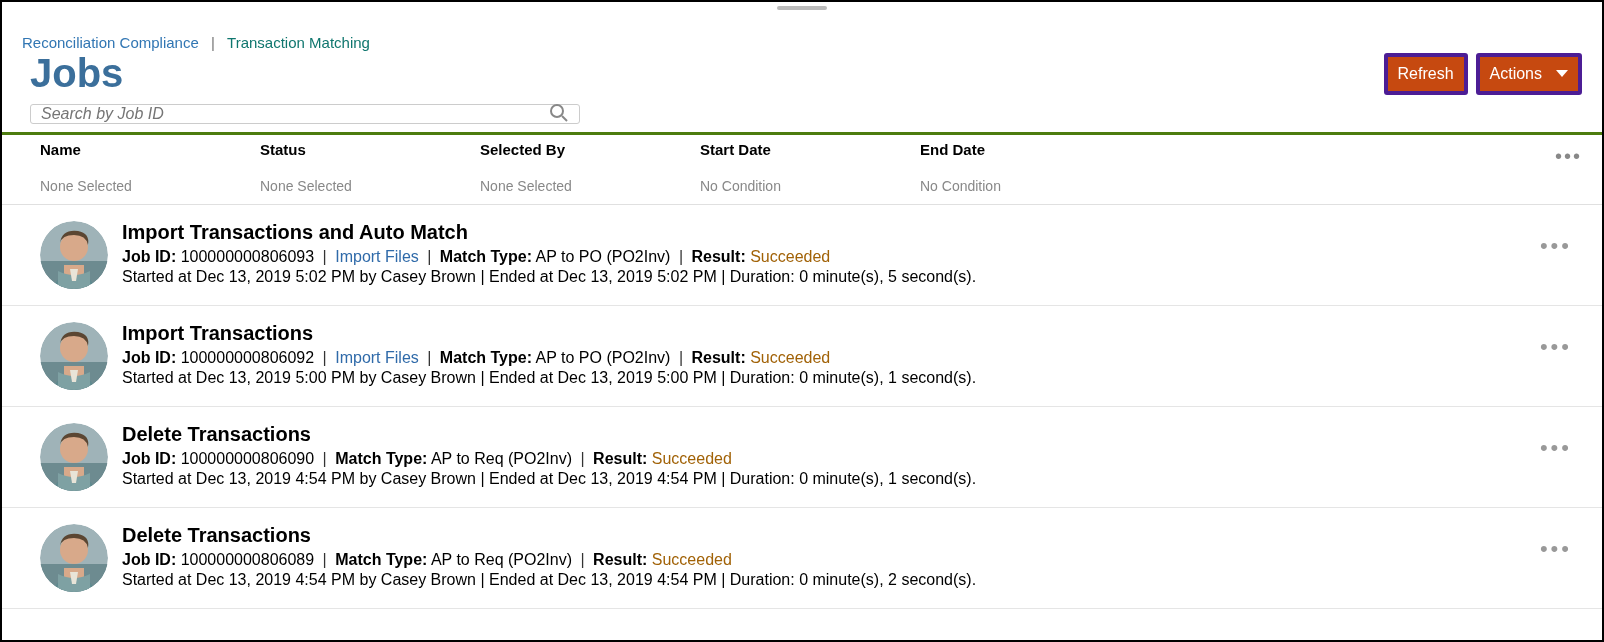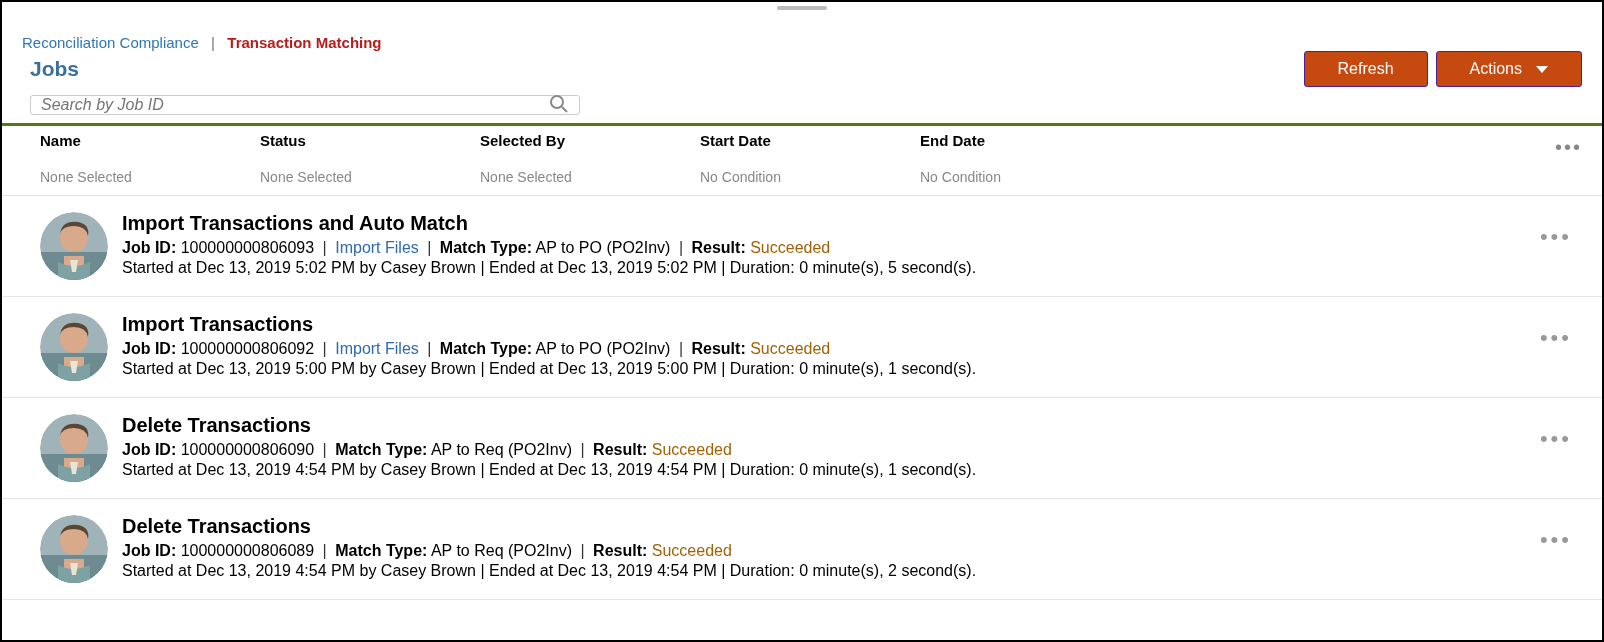--- a/index.html
+++ b/index.html
@@ -35,45 +35,45 @@
   }
   .breadcrumb a {
     color: #3176b3;
     text-decoration: none;
   }
   .breadcrumb .sep {
     color: #777;
     margin: 0 4px;
   }
   .breadcrumb .current {
-    color: #b91c1c;
-    font-weight: 700;
+    color: #0f766e;
+    font-weight: 400;
   }
   .title-row {
     display: flex;
     align-items: center;
     justify-content: space-between;
     margin-top: -2px;
   }
   .page-title {
-    font-size: 21px;
+    font-size: 40px;
     font-weight: 700;
     color: #3b6f9b;
     padding-left: 8px;
   }
   .btn-group {
     display: flex;
     gap: 8px;
   }
   .btn {
     background: #c64910;
     color: #fff;
-    border: 1px solid #4c1d95;
+    border: 4px solid #4c1d95;
     border-radius: 3px;
-    padding: 8px 33px;
+    padding: 8px 10px;
     font-size: 16px;
     cursor: pointer;
     display: flex;
     align-items: center;
     gap: 10px;
   }
   .btn .caret {
     width: 0; height: 0;
     border-left: 6px solid transparent;
     border-right: 6px solid transparent;

